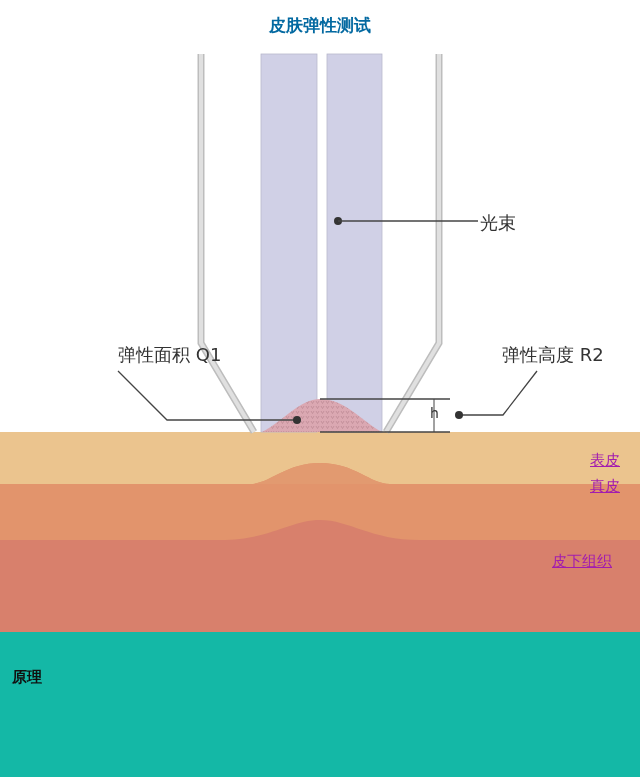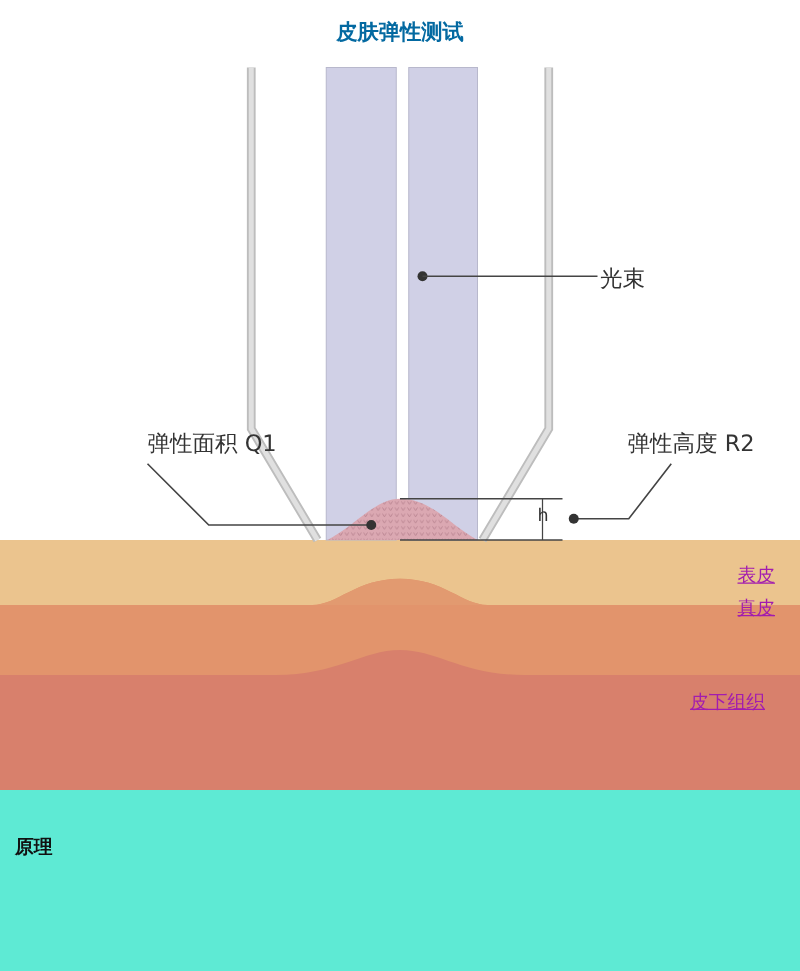--- a/index.html
+++ b/index.html
@@ -1,21 +1,21 @@
 <!DOCTYPE html>
 <html><head>
 <meta charset="utf-8">
 <style>
   html,body{margin:0;padding:0;background:#ffffff;}
   body{width:640px;height:777px;position:relative;overflow:hidden;font-family:"DejaVu Sans","Liberation Sans",sans-serif;color:#333;}
   .title{position:absolute;left:0;top:14px;width:640px;text-align:center;font-size:17px;font-weight:bold;color:#0369a1;}
   svg.dia{position:absolute;left:0;top:0;}
   .lbl{position:absolute;font-size:18px;color:#333;white-space:nowrap;}
   .layer-lbl{position:absolute;font-size:15px;color:#a21caf;white-space:nowrap;text-decoration:underline;}
-  .bottom{position:absolute;left:0;top:632px;width:640px;height:145px;background:#5eead4;}
+  .bottom{position:absolute;left:0;top:632px;width:640px;height:145px;background:#14b8a6;}
   .b-title{position:absolute;left:12px;top:36px;font-size:15px;font-weight:bold;color:#111;}
   .b-text{position:absolute;left:12px;top:58px;width:620px;font-size:13.5px;line-height:22px;color:#333;}
 </style>
 </head>
 <body>
 
 <div class="title">皮肤弹性测试</div>
 
 <svg class="dia" width="640" height="640" viewBox="0 0 640 640">
   <defs>

